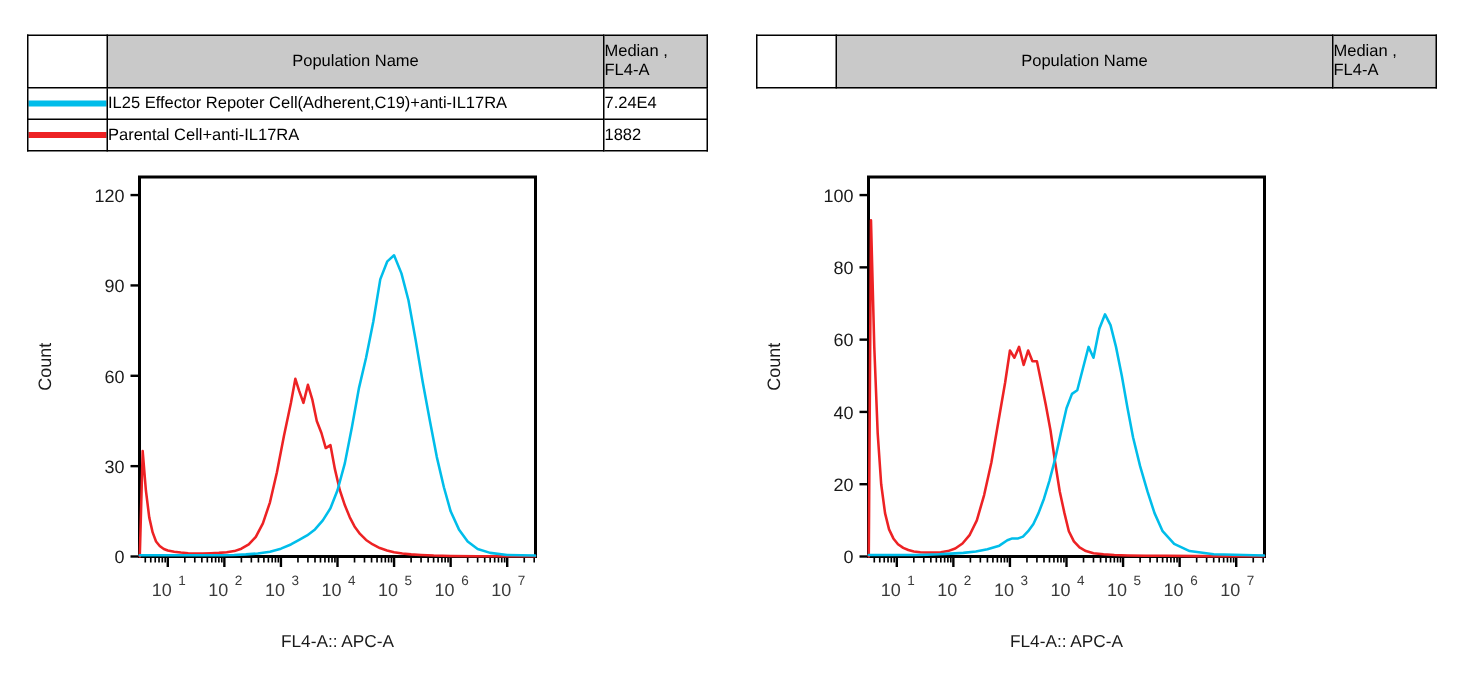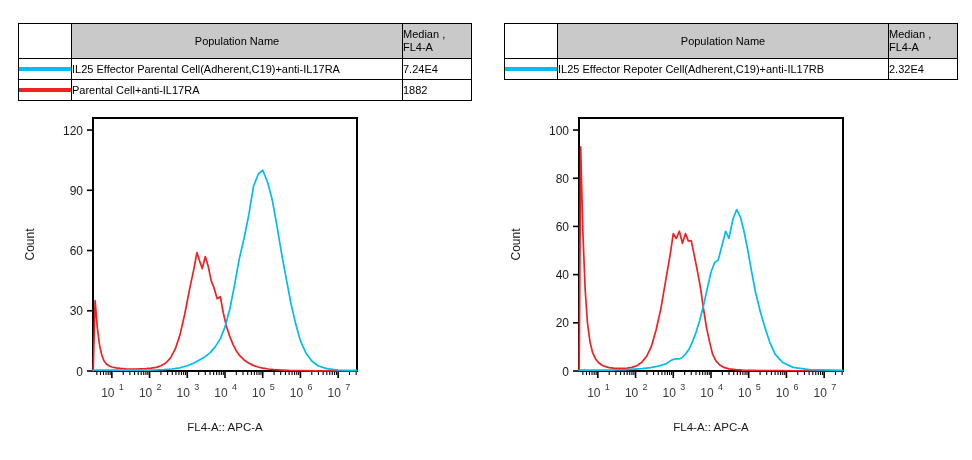--- a/index.html
+++ b/index.html
@@ -80,21 +80,21 @@
         <td class="col-name hdr hdr-name">Population Name</td>
         <td class="col-median hdr hdr-median">
           <span>Median ,</span>
           <span>FL4-A</span>
         </td>
       </tr>
       <tr>
         <td class="col-swatch swatch-cell">
           <span class="swatch" style="background:#00bdea"></span>
         </td>
-        <td class="col-name row-cell-name">IL25 Effector Parental Cell(Adherent,C19)+anti-IL17RA</td>
+        <td class="col-name row-cell-name">IL25 Effector Repoter Cell(Adherent,C19)+anti-IL17RA</td>
         <td class="col-median row-cell-median">7.24E4</td>
       </tr>
       <tr>
         <td class="col-swatch swatch-cell">
           <span class="swatch" style="background:#ed2224"></span>
         </td>
         <td class="col-name row-cell-name">Parental Cell+anti-IL17RA</td>
         <td class="col-median row-cell-median">1882</td>
       </tr>
     </tbody>
@@ -216,27 +216,20 @@
 
     <table class="legend-table">
       <tbody>
           <tr>
         <td class="col-swatch hdr hdr-blank"></td>
         <td class="col-name hdr hdr-name">Population Name</td>
         <td class="col-median hdr hdr-median">
           <span>Median ,</span>
           <span>FL4-A</span>
         </td>
-      </tr>
-      <tr>
-        <td class="col-swatch swatch-cell">
-          <span class="swatch" style="background:#00bdea"></span>
-        </td>
-        <td class="col-name row-cell-name">IL25 Effector Repoter Cell(Adherent,C19)+anti-IL17RB</td>
-        <td class="col-median row-cell-median">2.32E4</td>
       </tr>
     </tbody>
       </table>
 
     <div class="chart-wrap">
       <svg width="486" height="348" id="svg-1">
           <line x1="96.8490056550984" y1="259" x2="96.8490056550984" y2="263" class="tick-minor"></line>
           <line x1="100.50389918048849" y1="259" x2="100.50389918048849" y2="263" class="tick-minor"></line>
           <line x1="103.49016462952649" y1="259" x2="103.49016462952649" y2="263" class="tick-minor"></line>
           <line x1="106.0150160909151" y1="259" x2="106.0150160909151" y2="263" class="tick-minor"></line>

